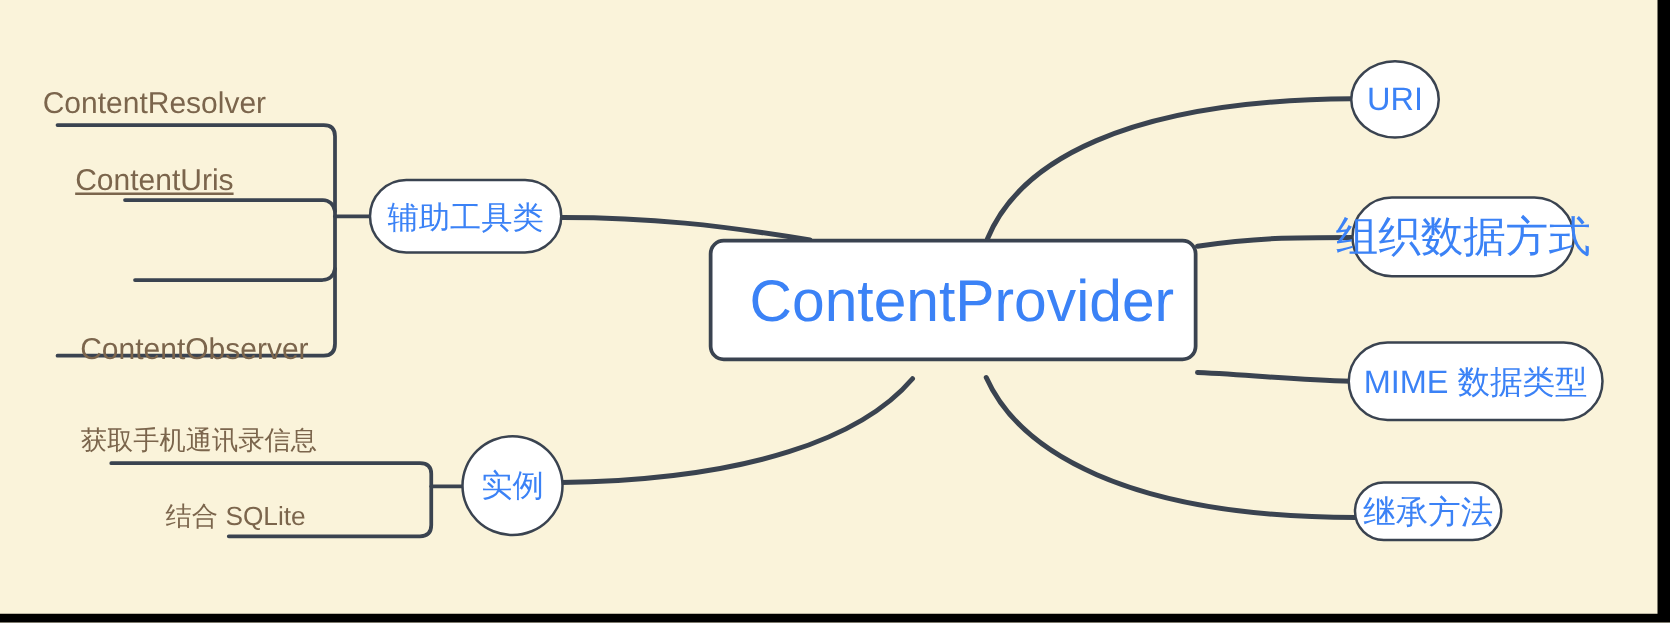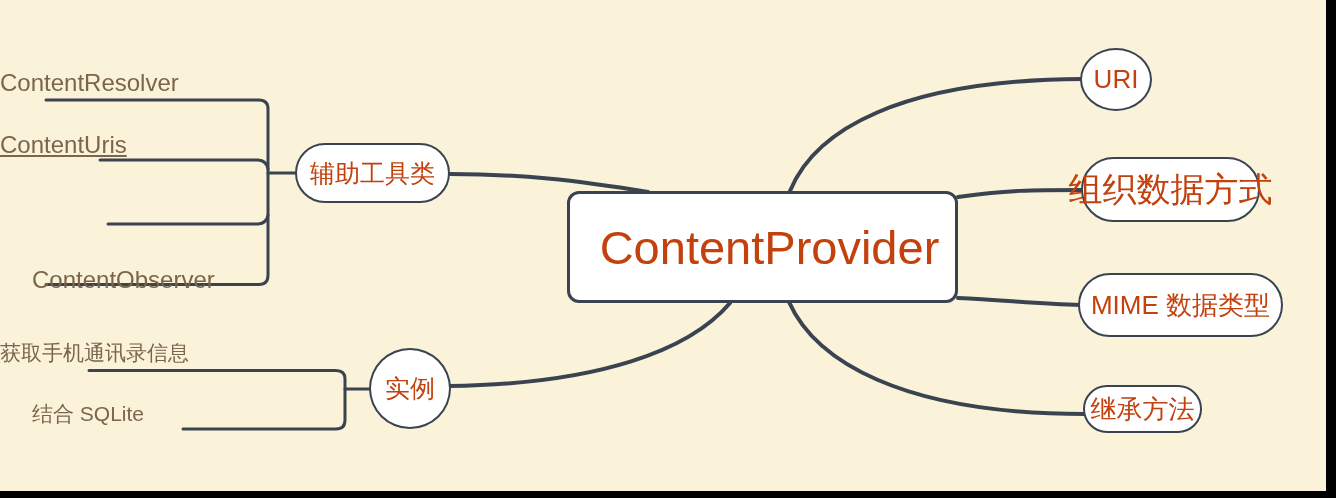--- a/index.html
+++ b/index.html
@@ -19,43 +19,43 @@
   svg.connectors { position: absolute; left: 0; top: 0; }
   svg.connectors path { fill: none; stroke: #3a4350; stroke-linecap: round; }
   .main-line  { stroke-width: 4px; }
   .child-line { stroke-width: 3px; }
 
   .topic {
     position: absolute;
     background: #ffffff;
     border: 2.5px solid #3a4350;
     display: flex; align-items: center; justify-content: center;
-    color: #c2410c;
+    color: #3b82f6;
     box-sizing: border-box;
     white-space: nowrap;
   }
   .topic span { display: block; }
 
   .root-topic {
-    left: 567px; top: 191px; width: 391px; height: 112px;
+    left: 567px; top: 191px; width: 391px; height: 98px;
     border-width: 3.5px; border-radius: 12px;
     font-size: 47px;
     padding-left: 14px;
   }
   .tools-topic    { left: 295px;  top: 143px; width: 155px; height: 60px; border-radius: 30px; font-size: 25px; }
   .example-topic  { left: 369px;  top: 348px; width: 82px;  height: 81px; border-radius: 50%;  font-size: 25px; }
   .uri-topic      { left: 1080px; top: 48px;  width: 72px;  height: 63px; border-radius: 50%;  font-size: 26px; }
   .organize-topic { left: 1081px; top: 157px; width: 179px; height: 65px; border-radius: 33px; font-size: 34px; }
   .mime-topic     { left: 1078px; top: 273px; width: 205px; height: 64px; border-radius: 32px; font-size: 26px; justify-content: center; }
   .inherit-topic  { left: 1083px; top: 385px; width: 119px; height: 48px; border-radius: 29px; font-size: 26px; }
 
   .child-label {
     position: absolute;
     color: #7b654c;
-    text-align: left;
+    text-align: center;
     line-height: 1.25;
     white-space: nowrap;
   }
   .g1 { left: 0; width: 247px; font-size: 24px; }
   .g1.c0 { top: 68px; }
   .g1.c1 { top: 130px; text-decoration: underline; }
   .g1.c2 { top: 191px; }
   .g1.c3 { top: 265px; padding-left: 32px; }
   .g2 { left: 0; font-size: 21px; }
   .g2.c0 { top: 340px; width: 318px; }

